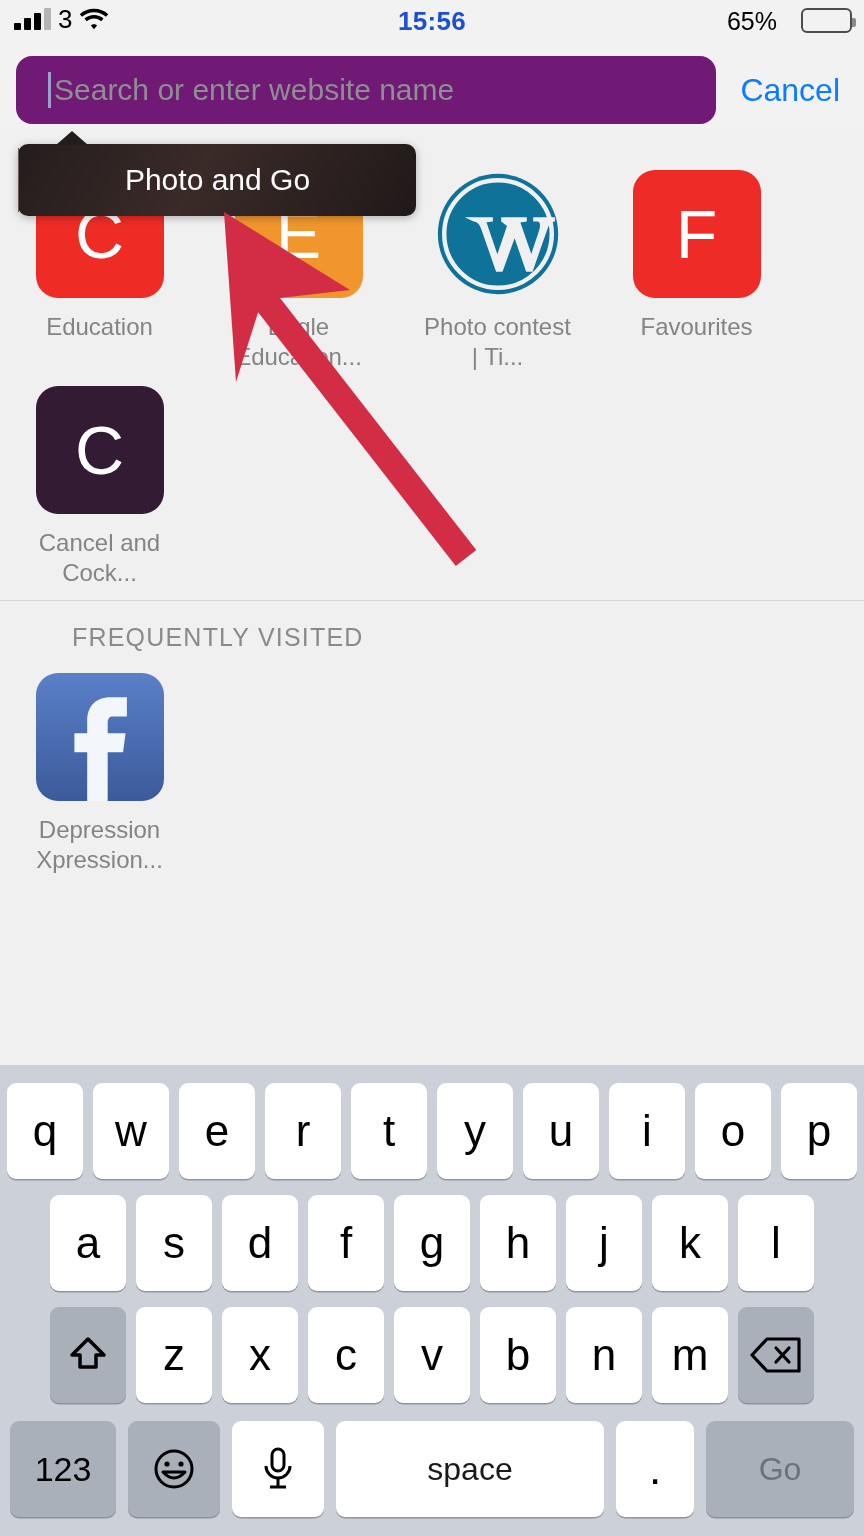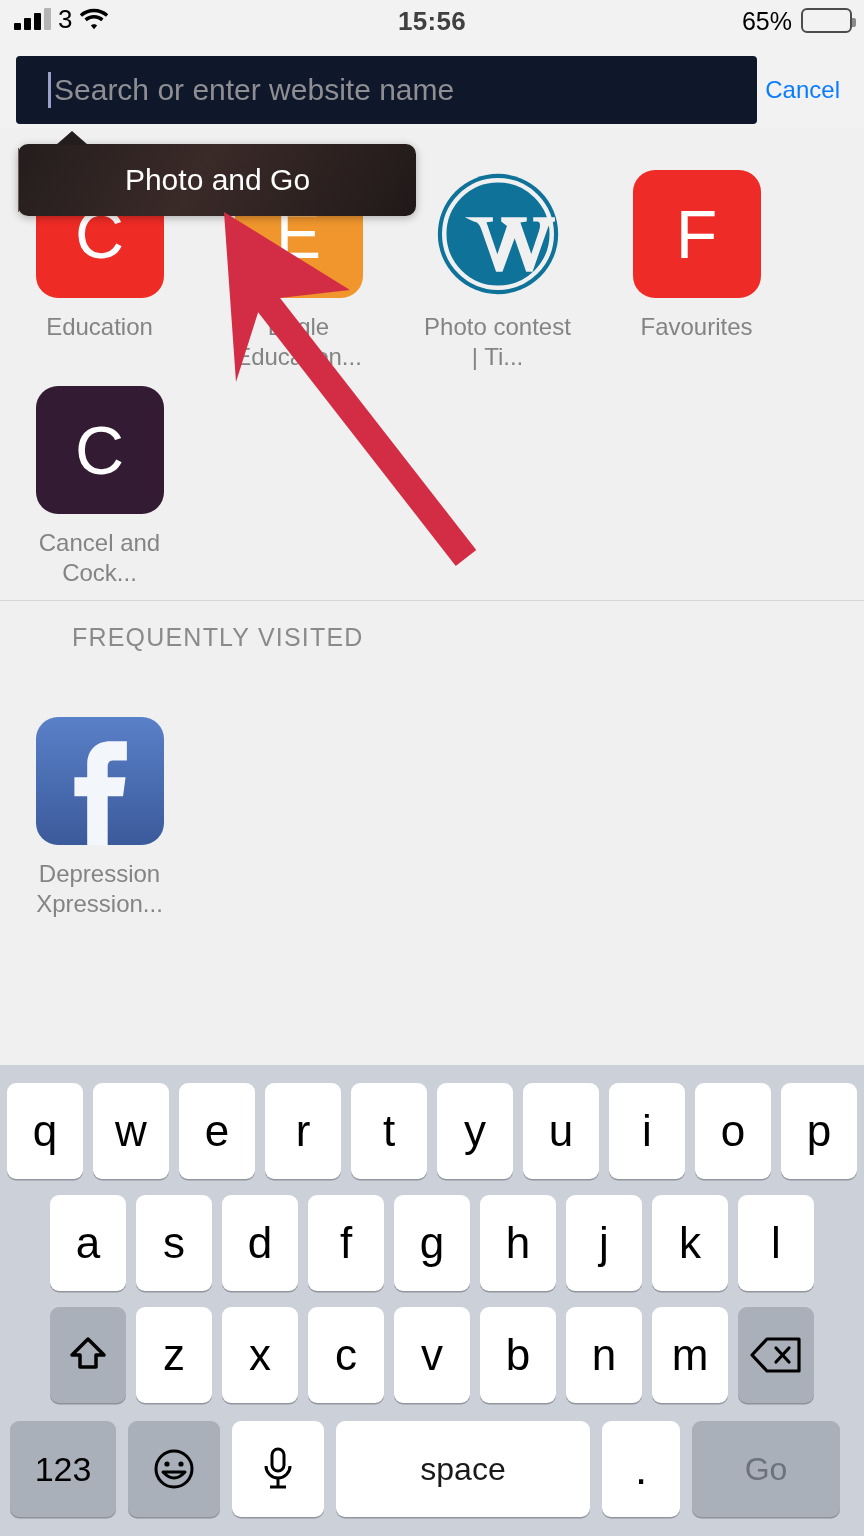--- a/index.html
+++ b/index.html
@@ -20,51 +20,51 @@
   .bars { display: flex; align-items: flex-end; gap: 3px; height: 22px; }
   .bars i { display: block; width: 7px; background: #000; border-radius: 1px; }
   .bars i:nth-child(1){ height: 7px; }
   .bars i:nth-child(2){ height: 12px; }
   .bars i:nth-child(3){ height: 17px; }
   .bars i:nth-child(4){ height: 22px; background: #b4b4b4; }
   .carrier { font-size: 26px; color: #000; line-height: 22px; letter-spacing: 0; }
   .wifi { width: 30px; height: 22px; }
   .sb-time {
     position: absolute; left: 0; right: 0; text-align: center; top: 6px;
-    font-size: 26px; font-weight: bold; color: #404040; letter-spacing: 0.3px;
-  }
-  .sb-right { position: absolute; right: 12px; top: 8px; display: flex; align-items: center; gap: 9px; }
+    font-size: 26px; font-weight: bold; color: #1d4ed8; letter-spacing: 0.3px;
+  }
+  .sb-right { position: absolute; right: 12px; top: 8px; display: flex; align-items: center; gap: 24px; }
   .batt-pct { font-size: 25px; color: #000; line-height: 22px; }
   .batt {
     position: relative; width: 51px; height: 25px;
     border: 2.5px solid #4c4c4c; border-radius: 6px; padding: 2px;
   }
   .batt-fill { height: 100%; background: #000; border-radius: 2px; }
   .batt-tip {
     position: absolute; right: -6px; top: 8px; width: 4px; height: 9px;
     background: #8a8a8a; border-radius: 0 2px 2px 0;
   }
 
   
   .searchbar-row {
     position: absolute; top: 52px; left: 0; width: 864px; height: 76px;
     display: flex; align-items: center; padding: 0 16px;
   }
   .searchfield {
-    flex: 1; height: 68px; background: #0f172a; border-radius: 4px;
+    flex: 1; height: 68px; background: #701a75; border-radius: 16px;
     display: flex; align-items: center; padding-left: 28px;
     position: relative;
   }
   .caret {
     position: absolute; left: 32px; top: 16px; width: 3px; height: 36px;
     background: #9aa0c9;
   }
   .sf-placeholder { font-size: 30px; color: #8e8e93; margin-left: 10px; }
   .cancel-btn {
-    font-size: 24px; color: #0a7cff; padding-left: 8px; padding-right: 8px;
+    font-size: 32px; color: #0a7cff; padding-left: 24px; padding-right: 8px;
     white-space: nowrap;
   }
 
   
   .content { position: absolute; top: 128px; left: 0; width: 864px; height: 937px; background: #f0f0f0; }
   .fav-grid {
     position: relative; padding: 42px 0 0 0;
     display: flex; flex-wrap: wrap;
   }
   .tile {
@@ -88,21 +88,21 @@
     display: flex; align-items: flex-end; justify-content: center; position: relative;
   }
   .fb-f { width: 128px; height: 128px; }
 
   
   .divider { position: absolute; top: 472px; left: 0; width: 864px; height: 1px; background: #d6d6d6; }
   .freq-title {
     position: absolute; top: 495px; left: 52px;
     font-size: 25px; color: #8a8a8a; letter-spacing: 1.2px; margin-left: 20px;
   }
-  .freq-grid { position: absolute; top: 545px; left: 0; display: flex; margin-top: 44px; }
+  .freq-grid { position: absolute; top: 545px; left: 0; display: flex; }
 
   
   .tooltip {
     position: absolute; top: 144px; left: 18px; width: 398px; height: 72px;
     background: linear-gradient(120deg, #241d1d 0%, #3a2a28 45%, #201919 100%);
     border-radius: 10px; display: flex; align-items: stretch;
     box-shadow: 0 2px 8px rgba(0,0,0,0.28); z-index: 30;
   }
   .tooltip-arrow {
     position: absolute; top: -13px; left: 38px;
@@ -123,21 +123,21 @@
 
   
   .keyboard {
     position: absolute; top: 1065px; left: 0; width: 864px; height: 471px;
     background: #ccd0d9;
   }
   .krow { display: flex; justify-content: center; align-items: center; }
   .krow.r1 { padding-top: 18px; gap: 10px; }
   .krow.r2 { padding-top: 16px; gap: 10px; }
   .krow.r3 { padding-top: 16px; gap: 10px; padding-left: 10px; padding-right: 10px; }
-  .krow.r4 { padding-top: 18px; gap: 12px; padding-left: 10px; padding-right: 24px; }
+  .krow.r4 { padding-top: 18px; gap: 12px; padding-left: 10px; padding-right: 10px; }
   .key {
     background: #fff; border-radius: 9px; height: 96px; width: 76px;
     display: flex; align-items: center; justify-content: center;
     font-size: 44px; color: #000; font-weight: 400;
     box-shadow: 0 1.5px 0 rgba(136,140,148,0.85);
   }
   .key.gray { background: #aab0ba; box-shadow: 0 1.5px 0 rgba(120,125,135,0.75); }
   .key.shift { width: 106px; }
   .key.bksp { width: 106px; }
   .key.num { width: 106px; font-size: 34px; }

